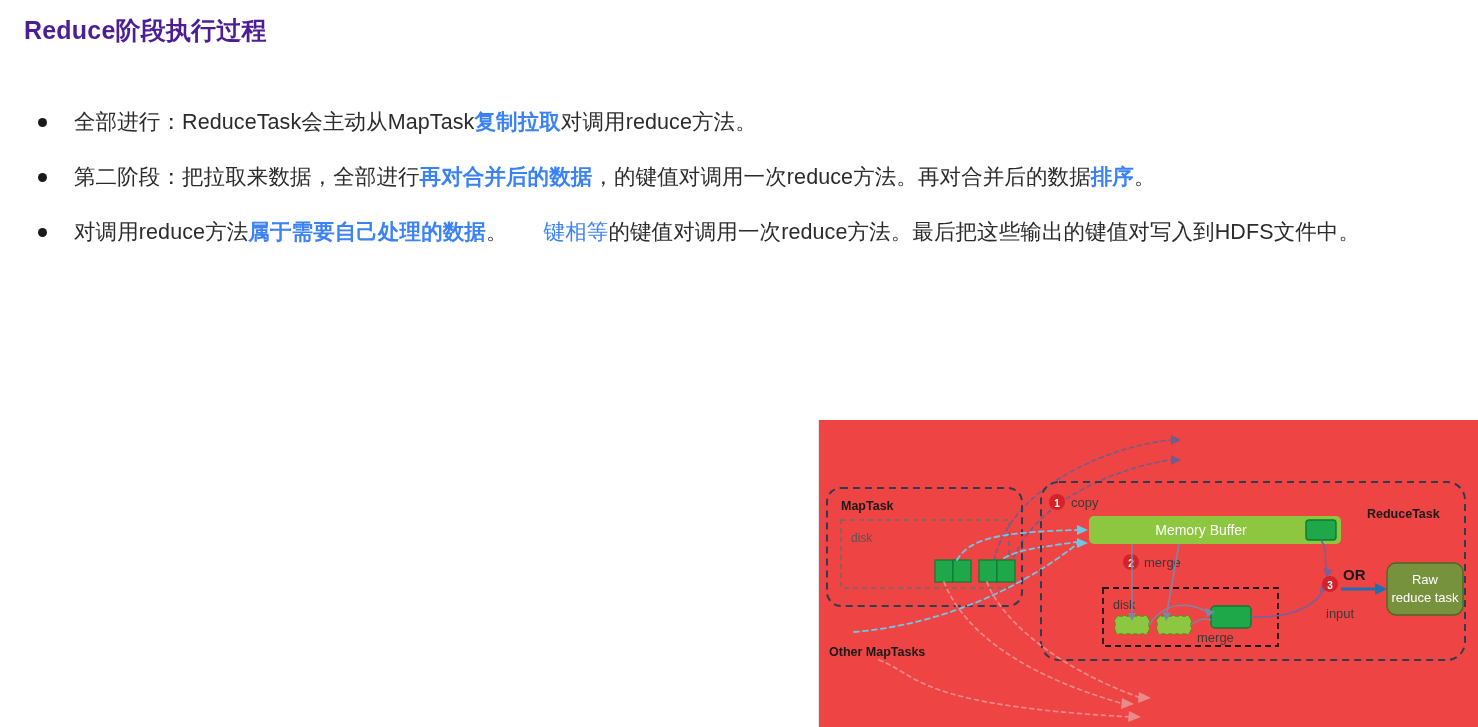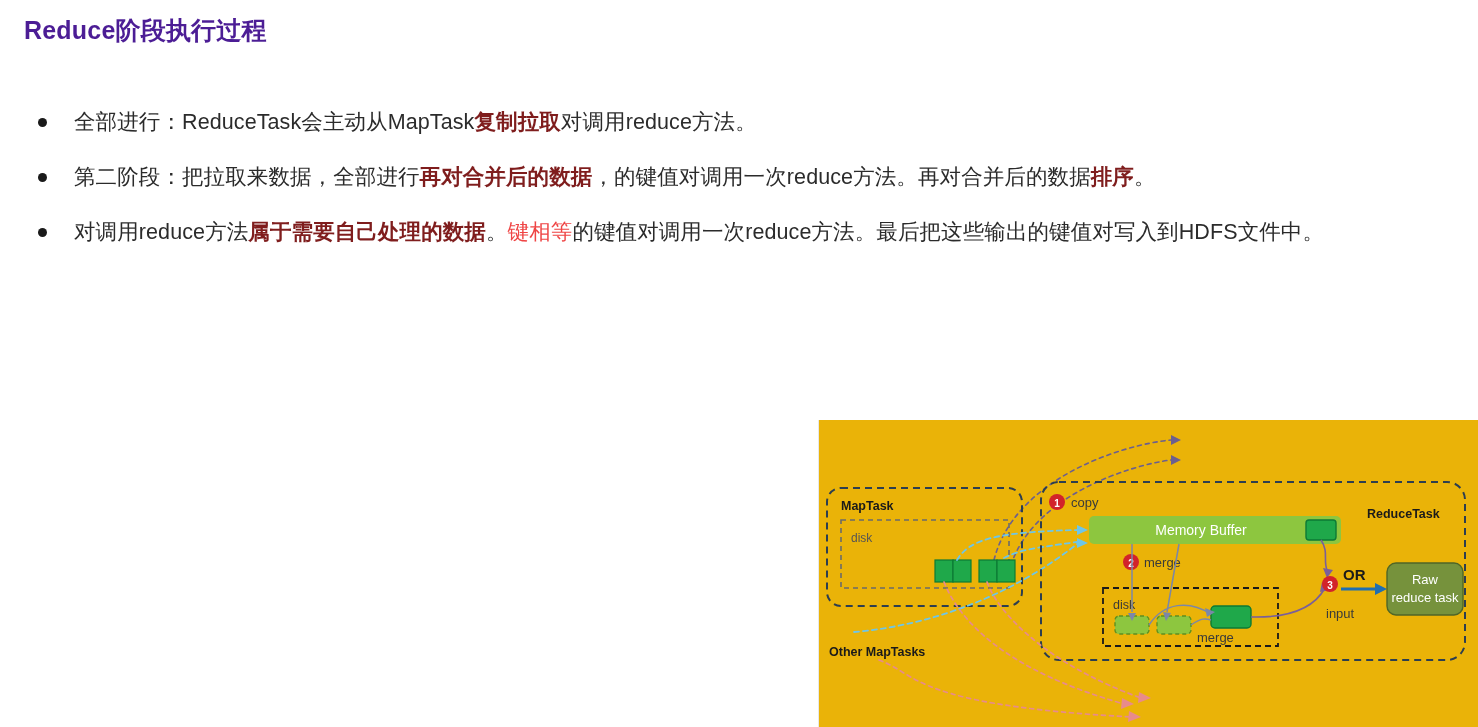--- a/index.html
+++ b/index.html
@@ -59,36 +59,37 @@
     content: "";
     position: absolute;
     left: 0;
     top: 19px;
     width: 9px;
     height: 9px;
     border-radius: 50%;
     background: #1a1a1a;
   }
   .hl-red {
-    color: #7f1d1d;
+    color: #3b82f6;
     font-weight: bold;
   }
   .hl-green {
-    color: #ef4444;
+    color: #3b82f6;
+    margin-left: 36px;
   }
 
   
   .diagram-wrap {
     position: absolute;
     left: 818px;
     top: 420px;
     width: 660px;
     height: 307px;
     overflow: hidden;
-    background: #eab308;
+    background: #ef4444;
     border-left: 1px solid #e8e8e8;
     text-align: right;
   }
   .diagram-wrap svg {
     display: block;
   }
   .dg-label {
     font-family: "Liberation Sans", "DejaVu Sans", sans-serif;
   }
 </style>

